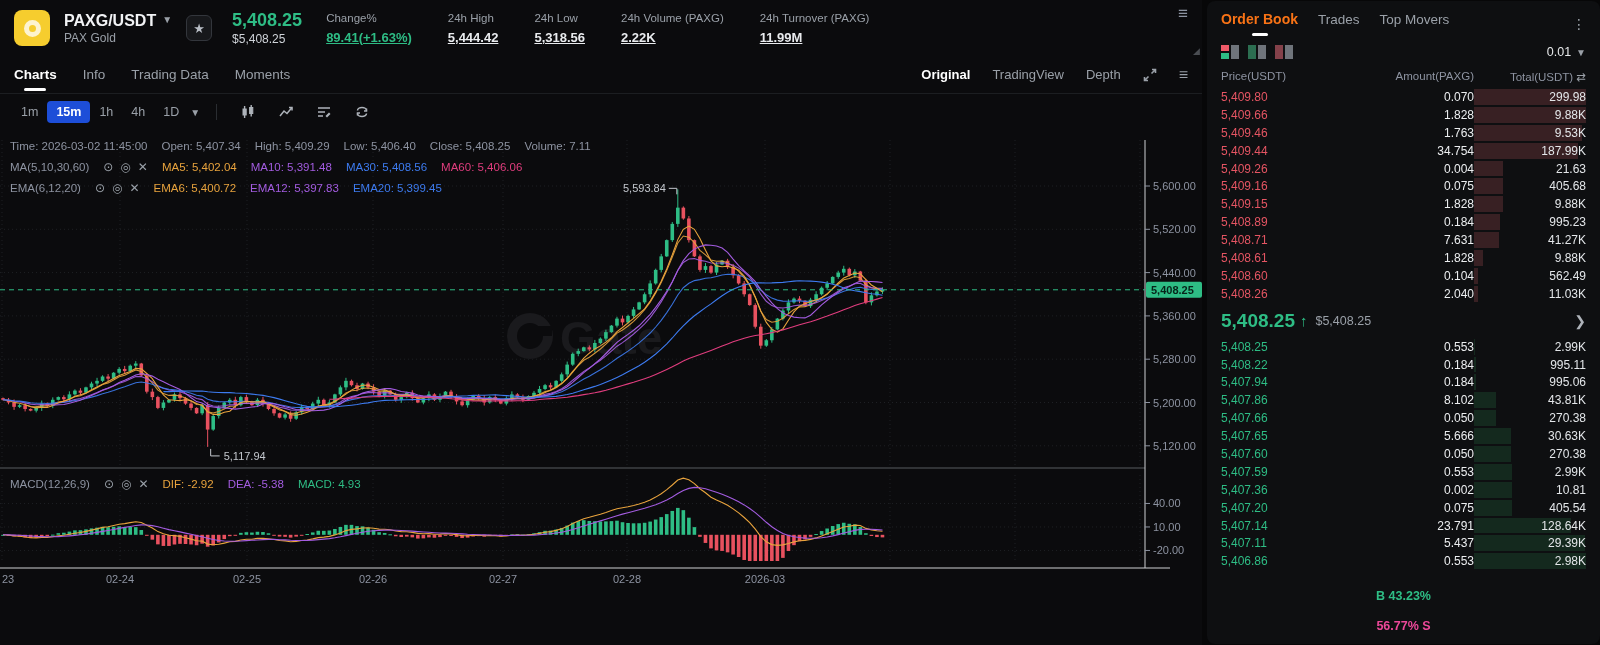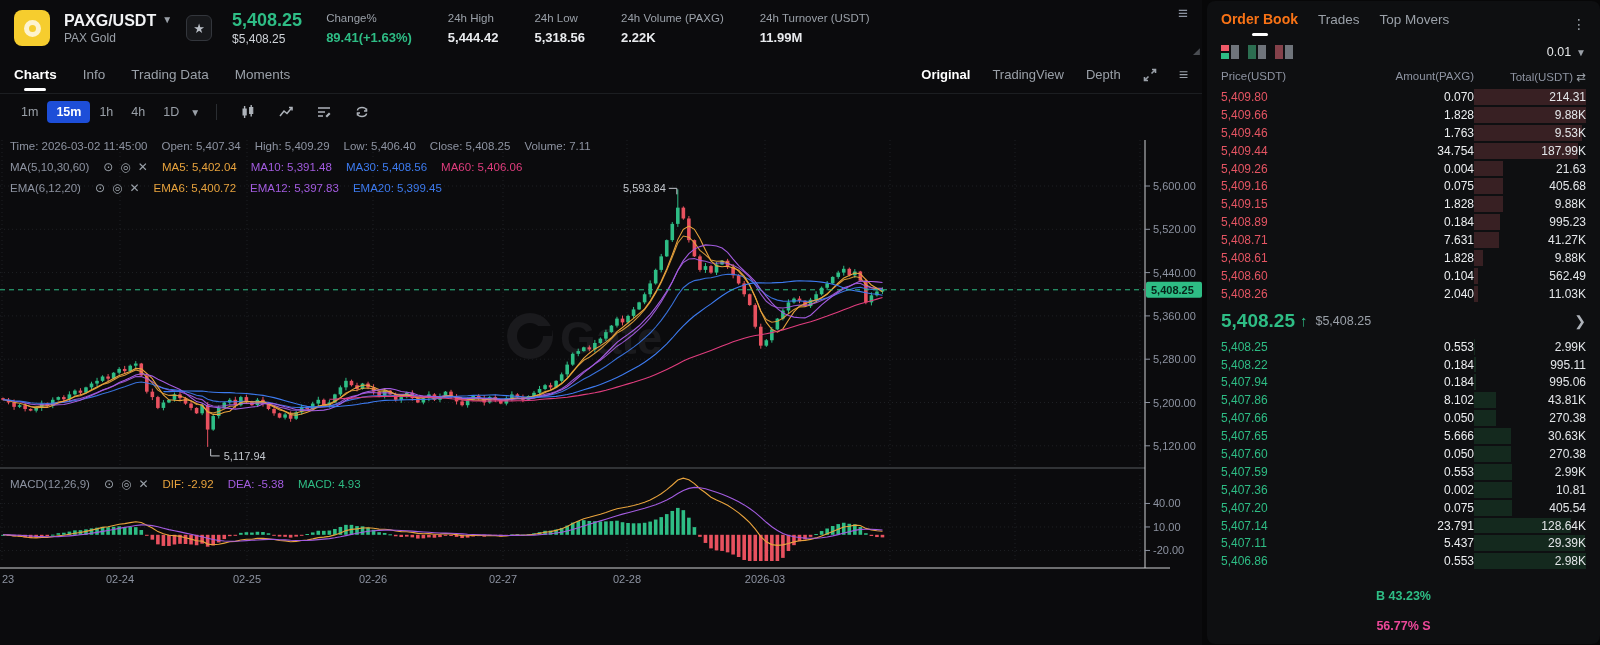--- a/index.html
+++ b/index.html
@@ -22,21 +22,21 @@
   .pairline { display:flex; align-items:center; gap:6px; font-size:16px; font-weight:bold; color:#f2f3f5; }
   .caret { color:#9aa0a8; font-size:10px; }
   .pairsub { font-size:12px; color:#9aa0a8; }
   .starbtn { width:26px; height:26px; border:1px solid #33363c; border-radius:6px; background:#17181b;
              color:#b9bec6; font-size:13px; display:flex; align-items:center; justify-content:center; cursor:pointer; }
   .pricebox { margin-left:6px; line-height:1.3; }
   .last-big { color:#2ebd85; font-size:18px; font-weight:bold; }
   .last-fiat { color:#cfd3d8; font-size:12px; }
   .stats { display:flex; gap:36px; margin-left:10px; }
   .stat .lb { font-size:11.5px; color:#9aa0a8; margin-bottom:6px; white-space:nowrap; }
-  .stat .vl { font-size:13px; font-weight:bold; color:#e9ebee; white-space:nowrap; }
+  .stat .vl { font-size:13px; font-weight:bold; color:#e9ebee; white-space:nowrap;text-decoration:underline; }
   .stat .vl.up { color:#2ebd85; }
   .hdr-menu { margin-left:auto; color:#8d93a1; font-size:17px; align-self:flex-start; margin-top:4px; }
 
   
   .tabsrow { display:flex; align-items:center; height:38px; padding:0 14px; border-bottom:1px solid #1c1e21; }
   .ltabs { display:flex; gap:26px; }
   .tab { font-size:13.5px; color:#9aa0a8; cursor:pointer; position:relative; padding:9px 0; }
   .tab.active { color:#ffffff; font-weight:bold; }
   .tab.active:after { content:""; position:absolute; left:50%; transform:translateX(-50%); bottom:0; width:22px; height:3px; background:#fff; border-radius:2px; }
   .rtabs { margin-left:auto; display:flex; gap:22px; align-items:center; }
@@ -142,21 +142,21 @@
           </div>
           <div class="stat">
             <div class="lb">24h Low</div>
             <div class="vl">5,318.56</div>
           </div>
           <div class="stat">
             <div class="lb">24h Volume (PAXG)</div>
             <div class="vl">2.22K</div>
           </div>
           <div class="stat">
-            <div class="lb">24h Turnover (USDT)</div>
+            <div class="lb">24h Turnover (PAXG)</div>
             <div class="vl">11.99M</div>
           </div>
         </div>
       <div class="hdr-menu">≡</div>
     </div>
 
     <div class="tabsrow">
       <div class="ltabs">
           <div class="tab active">Charts</div>
           <div class="tab">Info</div>
@@ -876,21 +876,21 @@
         <div class="c2">Amount(PAXG)</div>
         <div class="c3"><span>Total(USDT)</span> <span style="color:#9aa0a8">⇄</span></div>
       </div>
 
       <div class="ob-rows" id="asks">
           <div class="ob-row">
             <span class="p ask">5,409.80</span>
             <span class="a">0.070</span>
             <span class="t">
               <span class="bar ask" style="width: 100%;"></span>
-              <span class="tv">214.31</span>
+              <span class="tv">299.98</span>
             </span>
           </div>
           <div class="ob-row">
             <span class="p ask">5,409.66</span>
             <span class="a">1.828</span>
             <span class="t">
               <span class="bar ask" style="width: 100%;"></span>
               <span class="tv">9.88K</span>
             </span>
           </div>

